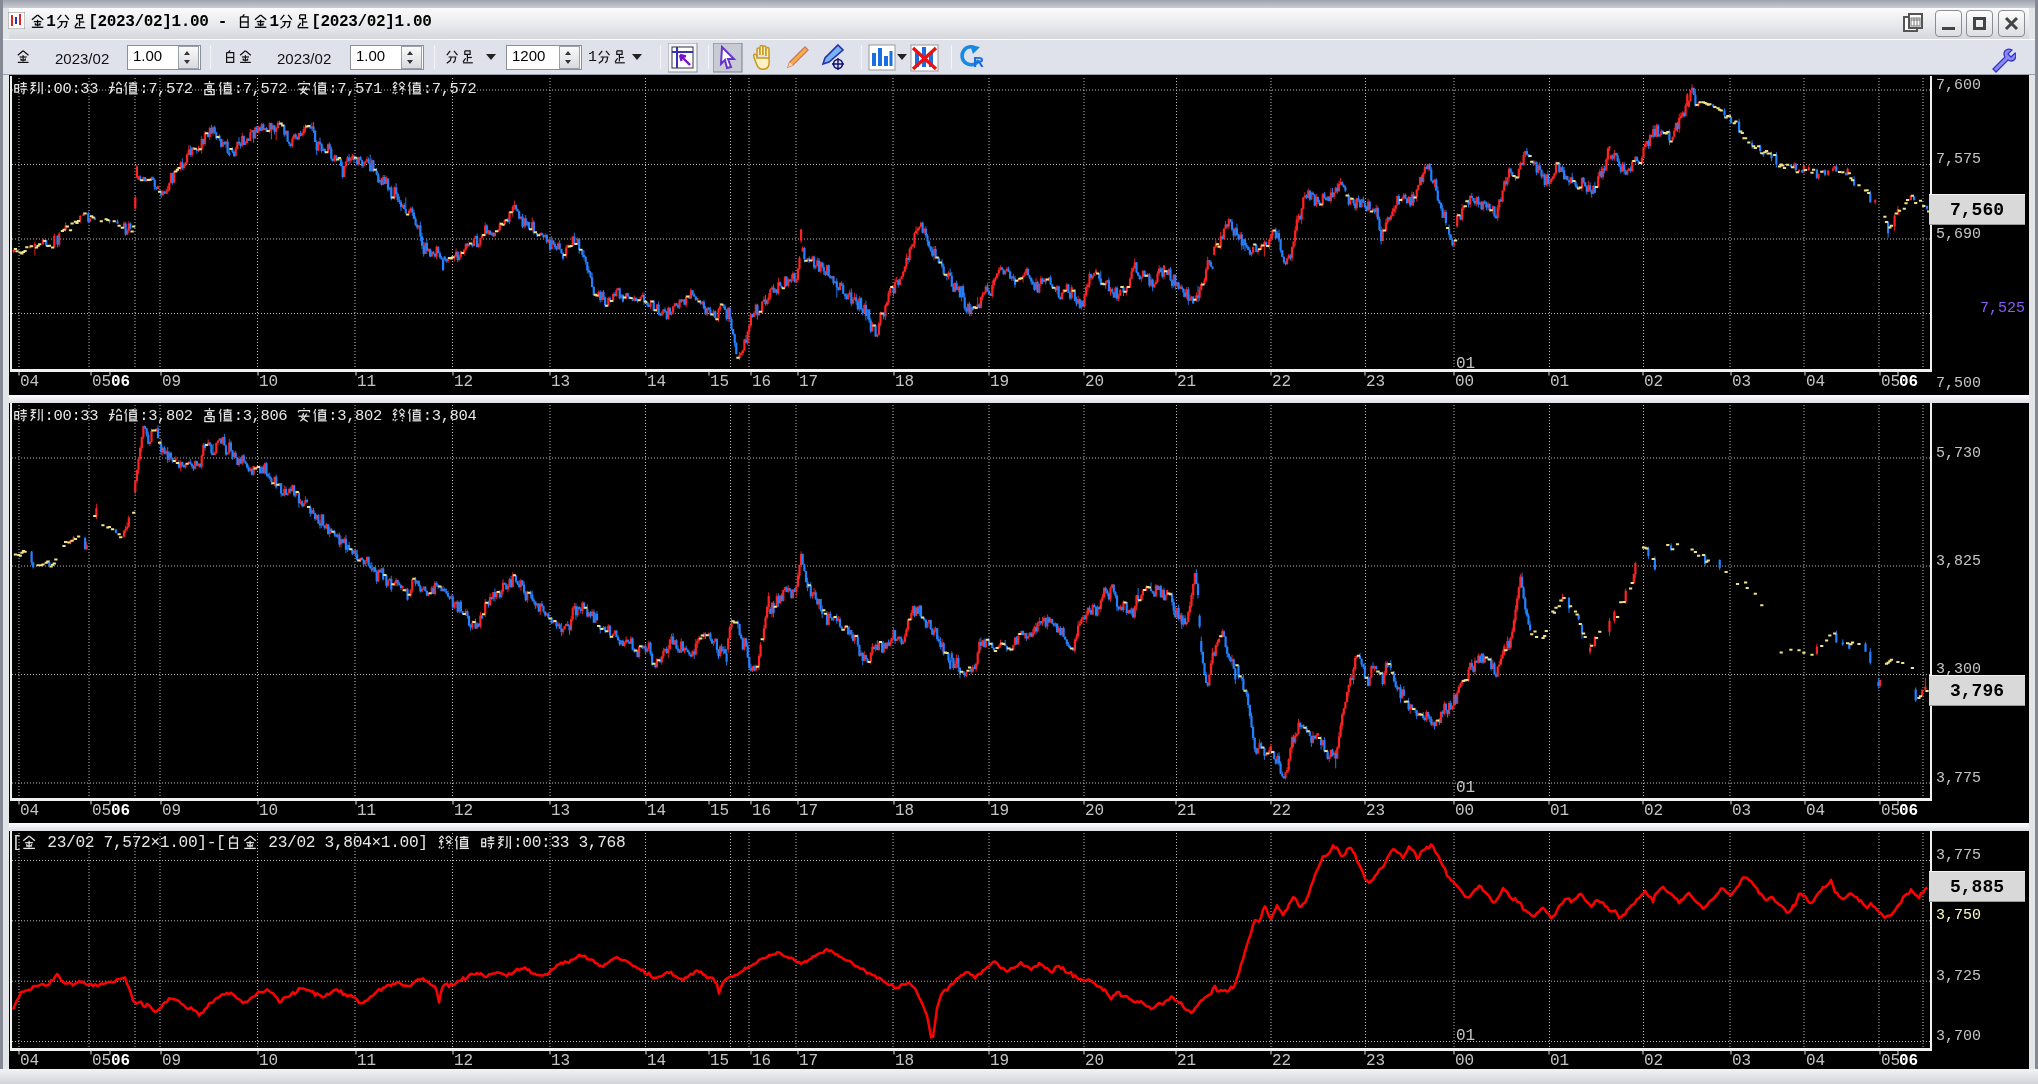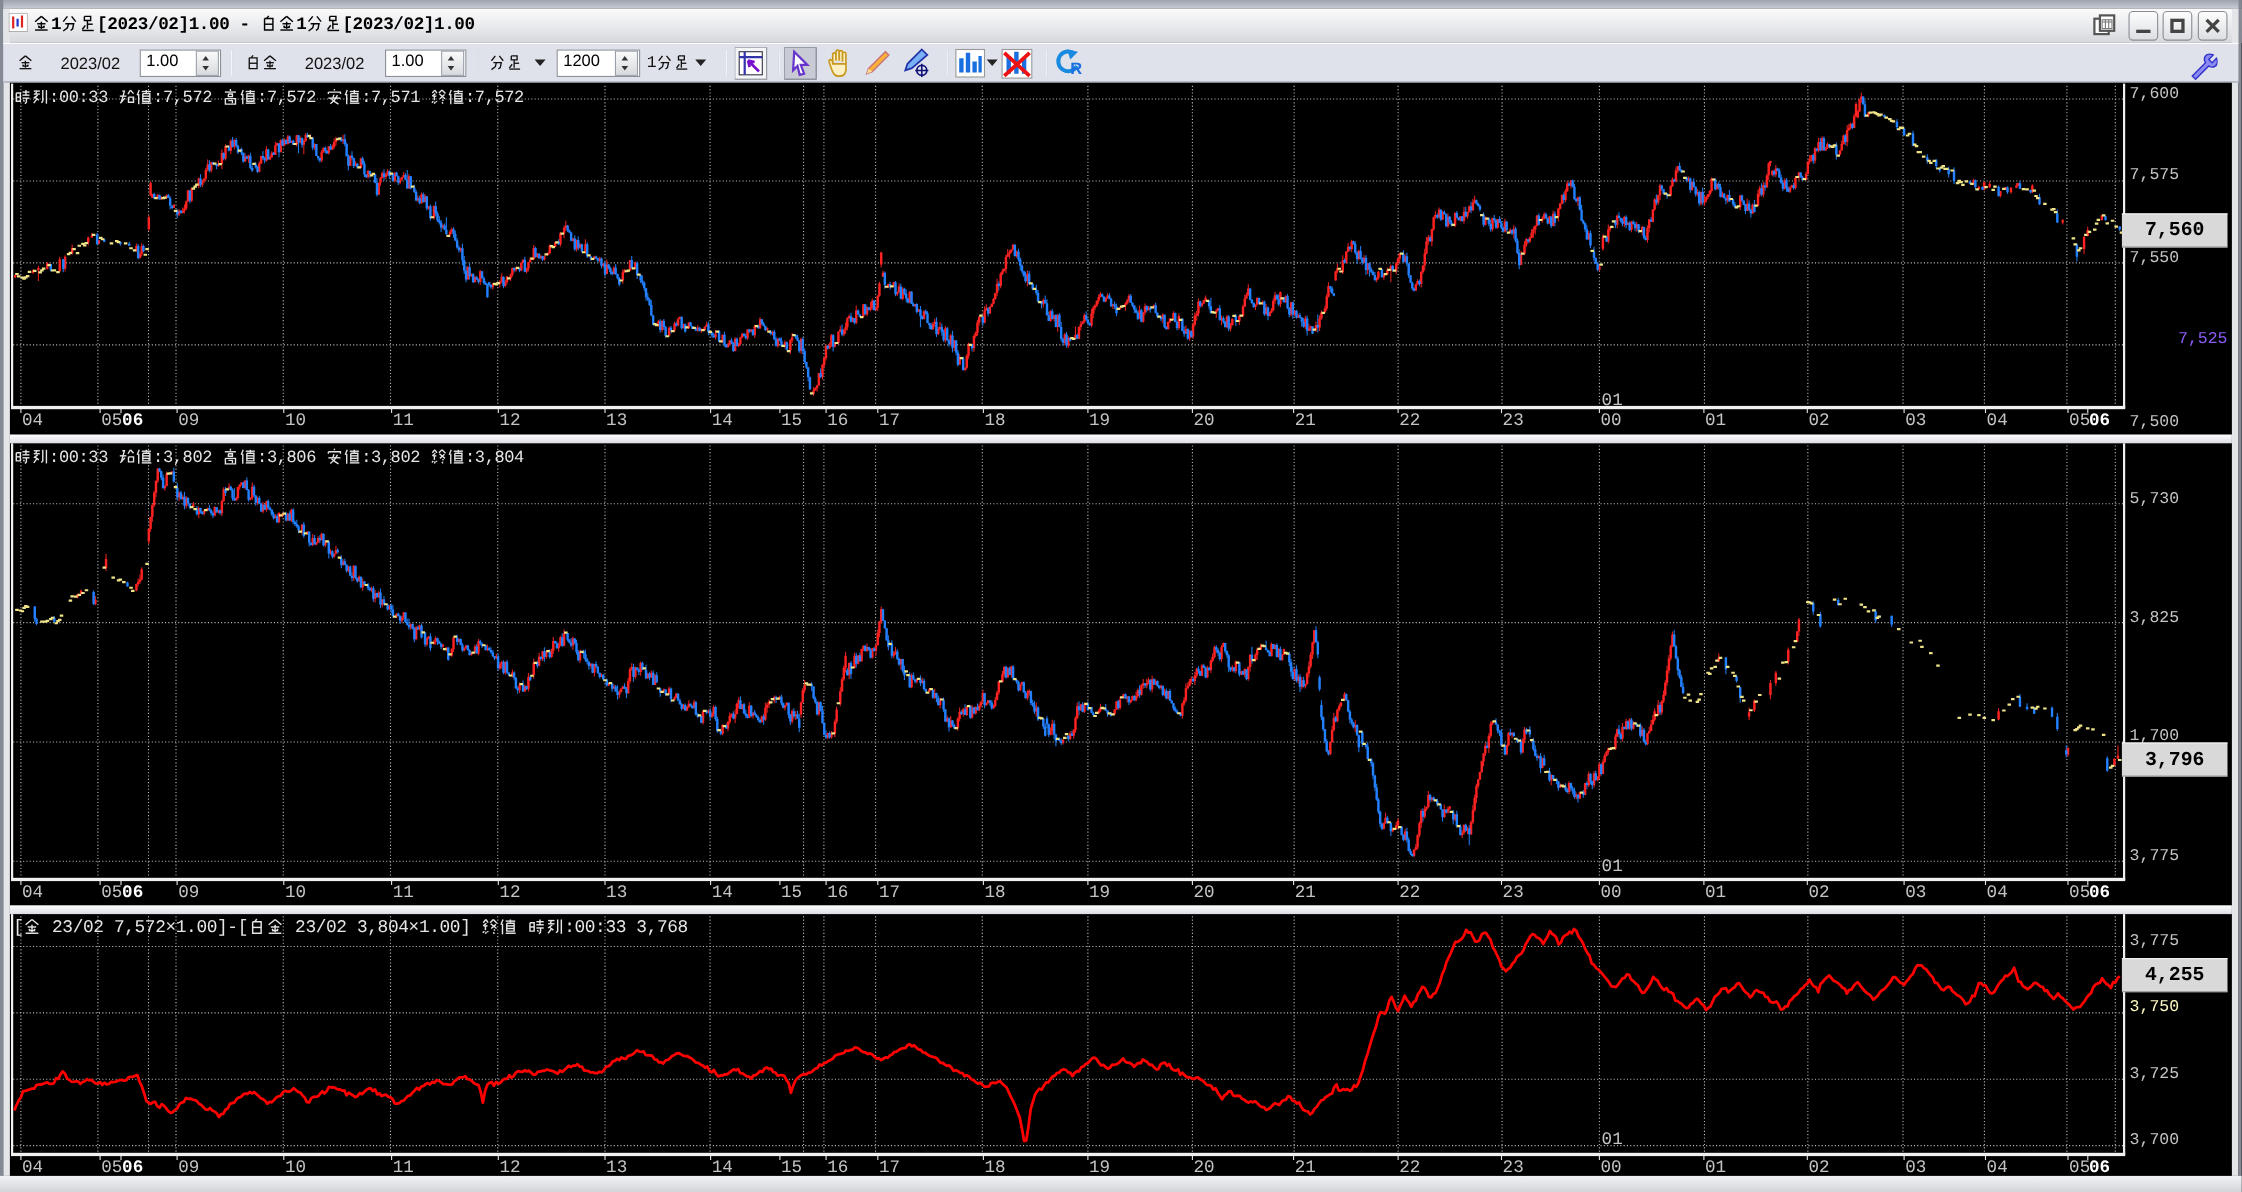--- a/index.html
+++ b/index.html
@@ -649,21 +649,21 @@
 <div style="position:absolute;left:1366px;top:373px;font:400 16px 'Liberation Mono';color:#c4c4c4;letter-spacing:0px">23</div>
 <div style="position:absolute;left:1455px;top:373px;font:400 16px 'Liberation Mono';color:#c4c4c4;letter-spacing:0px">00</div>
 <div style="position:absolute;left:1550px;top:373px;font:400 16px 'Liberation Mono';color:#c4c4c4;letter-spacing:0px">01</div>
 <div style="position:absolute;left:1644px;top:373px;font:400 16px 'Liberation Mono';color:#c4c4c4;letter-spacing:0px">02</div>
 <div style="position:absolute;left:1732px;top:373px;font:400 16px 'Liberation Mono';color:#c4c4c4;letter-spacing:0px">03</div>
 <div style="position:absolute;left:1806px;top:373px;font:400 16px 'Liberation Mono';color:#c4c4c4;letter-spacing:0px">04</div>
 <div style="position:absolute;left:1881px;top:373px;font:400 16px 'Liberation Mono';color:#c4c4c4;letter-spacing:0px">05</div>
 <div style="position:absolute;left:1899px;top:373px;font:700 16px 'Liberation Mono';color:#ffffff;letter-spacing:0px">06</div>
 <div style="position:absolute;left:1936px;top:76.5px;font:400 15px 'Liberation Mono';color:#c4c4c4">7,600</div>
 <div style="position:absolute;left:1936px;top:151px;font:400 15px 'Liberation Mono';color:#c4c4c4">7,575</div>
-<div style="position:absolute;left:1936px;top:225.5px;font:400 15px 'Liberation Mono';color:#c4c4c4">7,550</div>
+<div style="position:absolute;left:1936px;top:225.5px;font:400 15px 'Liberation Mono';color:#c4c4c4">5,690</div>
 <div style="position:absolute;left:1980px;top:300px;font:400 15px 'Liberation Mono';color:#8b5cf6">7,525</div>
 <div style="position:absolute;left:1936px;top:374.5px;font:400 15px 'Liberation Mono';color:#c4c4c4">7,500</div>
 <div style="position:absolute;left:1929px;top:194px;width:96px;height:31px;background:#d9d9d9;border-top:1px solid #f2f2f2;border-bottom:1px solid #9a9a9a;color:#000;font:700 18px 'Liberation Mono';text-align:center;line-height:30px">7,560</div>
 <div style="position:absolute;left:20px;top:802px;font:400 16px 'Liberation Mono';color:#c4c4c4;letter-spacing:0px">04</div>
 <div style="position:absolute;left:92px;top:802px;font:400 16px 'Liberation Mono';color:#c4c4c4;letter-spacing:0px">05</div>
 <div style="position:absolute;left:111px;top:802px;font:700 16px 'Liberation Mono';color:#ffffff;letter-spacing:0px">06</div>
 <div style="position:absolute;left:162px;top:802px;font:400 16px 'Liberation Mono';color:#c4c4c4;letter-spacing:0px">09</div>
 <div style="position:absolute;left:259px;top:802px;font:400 16px 'Liberation Mono';color:#c4c4c4;letter-spacing:0px">10</div>
 <div style="position:absolute;left:357px;top:802px;font:400 16px 'Liberation Mono';color:#c4c4c4;letter-spacing:0px">11</div>
 <div style="position:absolute;left:454px;top:802px;font:400 16px 'Liberation Mono';color:#c4c4c4;letter-spacing:0px">12</div>
@@ -680,21 +680,21 @@
 <div style="position:absolute;left:1366px;top:802px;font:400 16px 'Liberation Mono';color:#c4c4c4;letter-spacing:0px">23</div>
 <div style="position:absolute;left:1455px;top:802px;font:400 16px 'Liberation Mono';color:#c4c4c4;letter-spacing:0px">00</div>
 <div style="position:absolute;left:1550px;top:802px;font:400 16px 'Liberation Mono';color:#c4c4c4;letter-spacing:0px">01</div>
 <div style="position:absolute;left:1644px;top:802px;font:400 16px 'Liberation Mono';color:#c4c4c4;letter-spacing:0px">02</div>
 <div style="position:absolute;left:1732px;top:802px;font:400 16px 'Liberation Mono';color:#c4c4c4;letter-spacing:0px">03</div>
 <div style="position:absolute;left:1806px;top:802px;font:400 16px 'Liberation Mono';color:#c4c4c4;letter-spacing:0px">04</div>
 <div style="position:absolute;left:1881px;top:802px;font:400 16px 'Liberation Mono';color:#c4c4c4;letter-spacing:0px">05</div>
 <div style="position:absolute;left:1899px;top:802px;font:700 16px 'Liberation Mono';color:#ffffff;letter-spacing:0px">06</div>
 <div style="position:absolute;left:1936px;top:444.5px;font:400 15px 'Liberation Mono';color:#c4c4c4">5,730</div>
 <div style="position:absolute;left:1936px;top:552.5px;font:400 15px 'Liberation Mono';color:#c4c4c4">3,825</div>
-<div style="position:absolute;left:1936px;top:661px;font:400 15px 'Liberation Mono';color:#c4c4c4">1,700</div>
+<div style="position:absolute;left:1936px;top:661px;font:400 15px 'Liberation Mono';color:#c4c4c4">3,300</div>
 <div style="position:absolute;left:1936px;top:769.5px;font:400 15px 'Liberation Mono';color:#c4c4c4">3,775</div>
 <div style="position:absolute;left:1929px;top:675px;width:96px;height:31px;background:#d9d9d9;border-top:1px solid #f2f2f2;border-bottom:1px solid #9a9a9a;color:#000;font:700 18px 'Liberation Mono';text-align:center;line-height:30px">3,796</div>
 <div style="position:absolute;left:20px;top:1052px;font:400 16px 'Liberation Mono';color:#c4c4c4;letter-spacing:0px">04</div>
 <div style="position:absolute;left:92px;top:1052px;font:400 16px 'Liberation Mono';color:#c4c4c4;letter-spacing:0px">05</div>
 <div style="position:absolute;left:111px;top:1052px;font:700 16px 'Liberation Mono';color:#ffffff;letter-spacing:0px">06</div>
 <div style="position:absolute;left:162px;top:1052px;font:400 16px 'Liberation Mono';color:#c4c4c4;letter-spacing:0px">09</div>
 <div style="position:absolute;left:259px;top:1052px;font:400 16px 'Liberation Mono';color:#c4c4c4;letter-spacing:0px">10</div>
 <div style="position:absolute;left:357px;top:1052px;font:400 16px 'Liberation Mono';color:#c4c4c4;letter-spacing:0px">11</div>
 <div style="position:absolute;left:454px;top:1052px;font:400 16px 'Liberation Mono';color:#c4c4c4;letter-spacing:0px">12</div>
 <div style="position:absolute;left:551px;top:1052px;font:400 16px 'Liberation Mono';color:#c4c4c4;letter-spacing:0px">13</div>
@@ -712,12 +712,12 @@
 <div style="position:absolute;left:1550px;top:1052px;font:400 16px 'Liberation Mono';color:#c4c4c4;letter-spacing:0px">01</div>
 <div style="position:absolute;left:1644px;top:1052px;font:400 16px 'Liberation Mono';color:#c4c4c4;letter-spacing:0px">02</div>
 <div style="position:absolute;left:1732px;top:1052px;font:400 16px 'Liberation Mono';color:#c4c4c4;letter-spacing:0px">03</div>
 <div style="position:absolute;left:1806px;top:1052px;font:400 16px 'Liberation Mono';color:#c4c4c4;letter-spacing:0px">04</div>
 <div style="position:absolute;left:1881px;top:1052px;font:400 16px 'Liberation Mono';color:#c4c4c4;letter-spacing:0px">05</div>
 <div style="position:absolute;left:1899px;top:1052px;font:700 16px 'Liberation Mono';color:#ffffff;letter-spacing:0px">06</div>
 <div style="position:absolute;left:1936px;top:847px;font:400 15px 'Liberation Mono';color:#c4c4c4">3,775</div>
 <div style="position:absolute;left:1936px;top:907.3px;font:400 15px 'Liberation Mono';color:#fef9c3">3,750</div>
 <div style="position:absolute;left:1936px;top:967.7px;font:400 15px 'Liberation Mono';color:#c4c4c4">3,725</div>
 <div style="position:absolute;left:1936px;top:1028px;font:400 15px 'Liberation Mono';color:#c4c4c4">3,700</div>
-<div style="position:absolute;left:1929px;top:871px;width:96px;height:31px;background:#d9d9d9;border-top:1px solid #f2f2f2;border-bottom:1px solid #9a9a9a;color:#000;font:700 18px 'Liberation Mono';text-align:center;line-height:30px">4,255</div>
+<div style="position:absolute;left:1929px;top:871px;width:96px;height:31px;background:#d9d9d9;border-top:1px solid #f2f2f2;border-bottom:1px solid #9a9a9a;color:#000;font:700 18px 'Liberation Mono';text-align:center;line-height:30px">5,885</div>
 </body></html>

